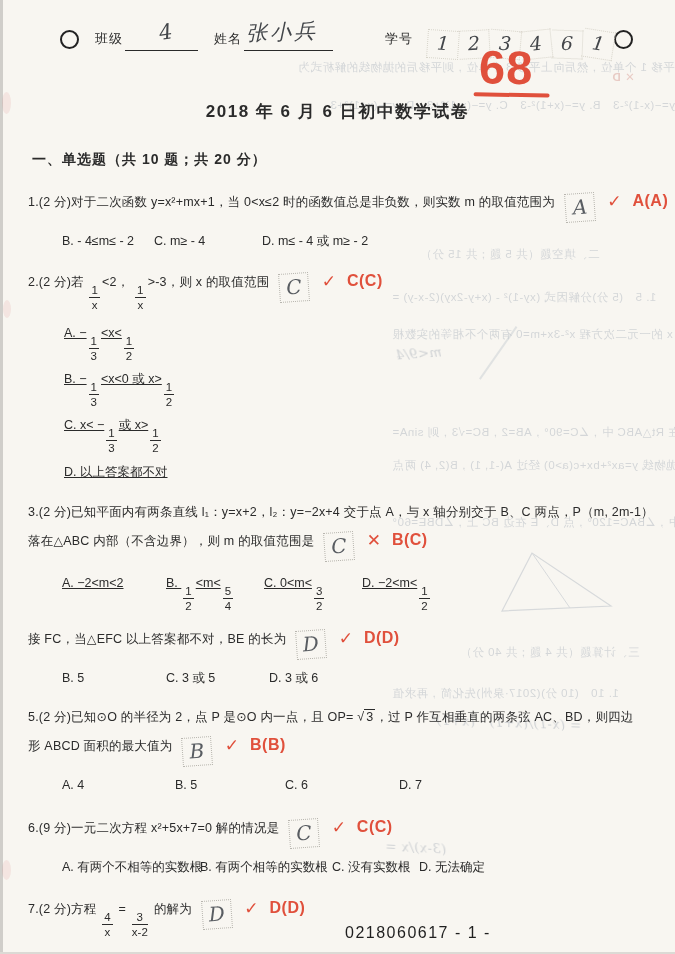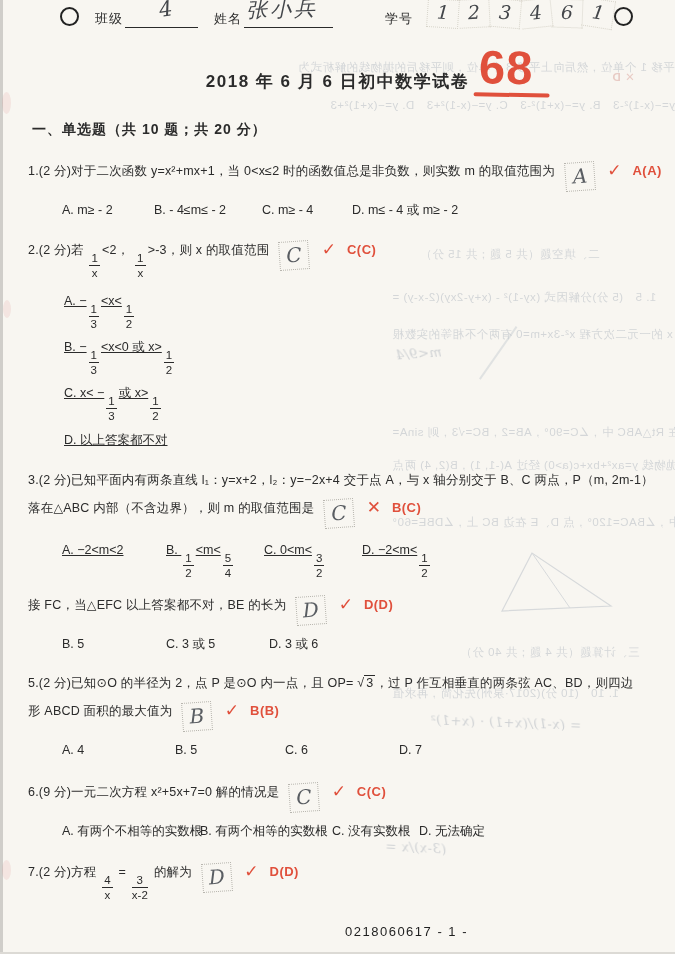--- a/index.html
+++ b/index.html
@@ -8,21 +8,21 @@
     background:#f8f6f1;
     font-family:"Liberation Sans","DejaVu Sans",sans-serif;
     color:#2b2b2b;
   }
   .page{position:absolute;inset:0;}
   .edge-left{position:absolute;left:0;top:0;width:3px;height:100%;background:#c6c4c0;opacity:.8;}
   .edge-bottom{position:absolute;left:0;bottom:0;width:100%;height:2px;background:#dcdad5;}
   .content{position:relative;z-index:2;}
 
   
-  .header{position:relative;display:flex;align-items:flex-end;height:28px;}
+  .header{position:relative;display:flex;align-items:flex-start;padding-top:30px;height:28px;}
   .punch{width:15px;height:15px;border:2.5px solid #222;border-radius:50%;flex:none;margin-bottom:2px;}
   .punch.l{margin-left:60px;}
   .punch.r{margin-left:auto;margin-right:42px;}
   .hlabel{font-size:13px;letter-spacing:1px;margin-left:16px;white-space:nowrap;}
   .uline{display:inline-block;border-bottom:1.5px solid #2a2a2a;height:20px;position:relative;vertical-align:bottom;}
   .uline.class{width:82px;margin-left:2px;}
   .uline.name{width:100px;margin-left:2px;}
   .hw{font-family:"DejaVu Serif","Liberation Serif",serif;font-style:italic;color:#43464a;}
   .hw-class{position:absolute;left:34px;top:-10px;font-size:21px;transform:rotate(-9deg);}
   .hw-name{position:absolute;left:2px;top:-12px;font-size:21px;letter-spacing:3px;transform:rotate(-2deg);white-space:nowrap;}
@@ -56,31 +56,31 @@
   .g4{grid-template-columns:104px 103px 122px auto;}
   .g5{grid-template-columns:113px 110px 114px auto;}
   .g6{grid-template-columns:138px 132px 87px auto;}
 
   
   .ansbox{display:inline-block;min-width:20px;padding:0 4px;height:27px;line-height:27px;
     border:1.5px dotted #b8b6af;text-align:center;
     font-family:"DejaVu Serif","Liberation Serif",serif;font-style:italic;
     font-size:20px;color:#595d62;transform:rotate(-4deg);vertical-align:-8px;margin-left:6px;}
   .mark{color:#e0503c;font-size:17px;font-weight:700;margin-left:9px;vertical-align:-1px;}
-  .grade{color:#e0503c;font-size:13px;font-weight:700;margin-left:7px;letter-spacing:.5px;}
+  .grade{color:#e0503c;font-size:16px;font-weight:700;margin-left:7px;letter-spacing:.5px;}
 
   
   .frac{display:inline-flex;flex-direction:column;text-align:center;vertical-align:-8px;line-height:1.05;font-size:11.5px;margin:0 2px;}
   .fn{border-bottom:1px solid #2b2b2b;padding:0 2px 1px;}
   .fd{padding-top:1px;}
   .sq{white-space:nowrap;}
   .sqb{border-top:1px solid #2b2b2b;padding:0 2px;}
 
   
-  .footer{position:absolute;left:345px;top:924px;font-size:13px;letter-spacing:1.5px;color:#1f1f1f;z-index:2;}
+  .footer{position:absolute;left:345px;top:924px;font-size:16px;letter-spacing:1.5px;color:#1f1f1f;z-index:2;}
 
   
   .bleed{position:absolute;z-index:1;transform:scaleX(-1);color:#9aa4b1;opacity:.38;
     font-size:11.5px;white-space:nowrap;pointer-events:none;letter-spacing:.5px;filter:blur(.3px);}
   .bleed.hw2{font-family:"DejaVu Serif","Liberation Serif",serif;font-style:italic;color:#8d97a5;font-size:13px;}
   .bleed.reddish{color:#d9a29a;opacity:.5;font-weight:700;}
   .bleed-line{position:absolute;z-index:1;background:#b4bcc6;opacity:.35;height:1.5px;pointer-events:none;}
   .bleed-svg{position:absolute;z-index:1;opacity:.4;pointer-events:none;}
   .smudge{position:absolute;z-index:1;background:rgba(219,130,130,.14);border-radius:50%;pointer-events:none;}
 </style>
@@ -148,21 +148,20 @@
     <div class="section">一、单选题（共 10 题；共 20 分）</div>
 
     <div class="question" style="margin-top:18px;">
       <div class="stem-line">
         <span>1.(2 分)对于二次函数 y=x²+mx+1，当 0&lt;x≤2 时的函数值总是非负数，则实数 m 的取值范围为</span>
         <span class="ansbox">A</span>
         <span class="mark">✓</span>
         <span class="grade">A(A)</span>
       </div>
       <div class="opts g1">
-        <span class="opt">A. m≥ - 2</span>
         <span class="opt">B. - 4≤m≤ - 2</span>
         <span class="opt">C. m≥ - 4</span>
         <span class="opt">D. m≤ - 4 或 m≥ - 2</span>
       </div>
     </div>
 
     <div class="question" style="margin-top:10px;">
       <div class="stem-line" style="line-height:32px;">
         <span>2.(2 分)若 <span class="frac">
               <span class="fn">1</span>

